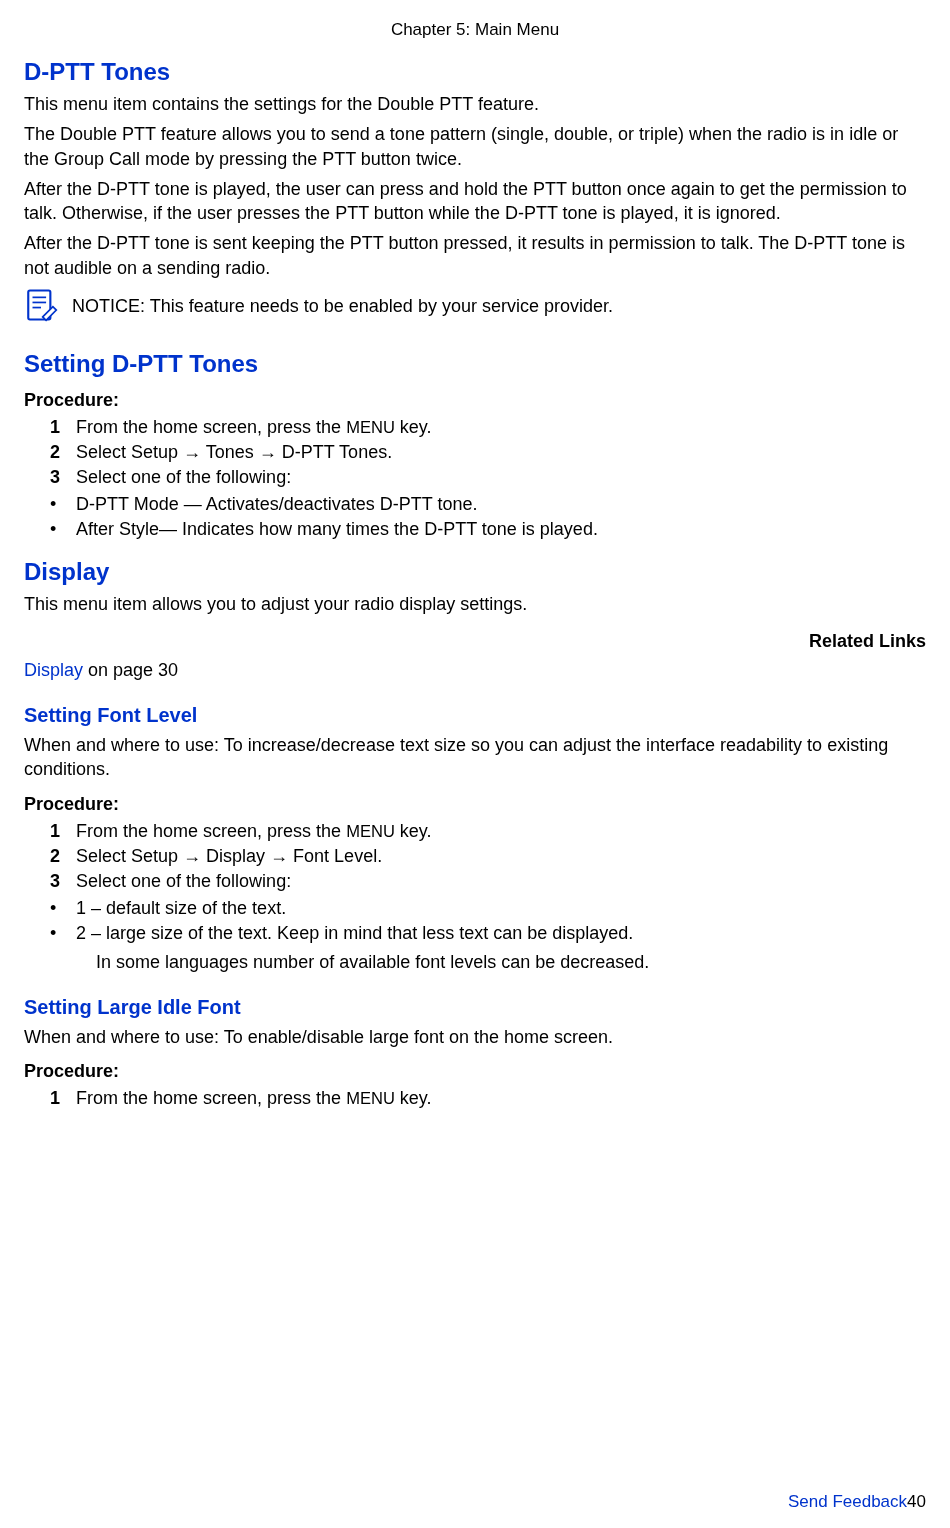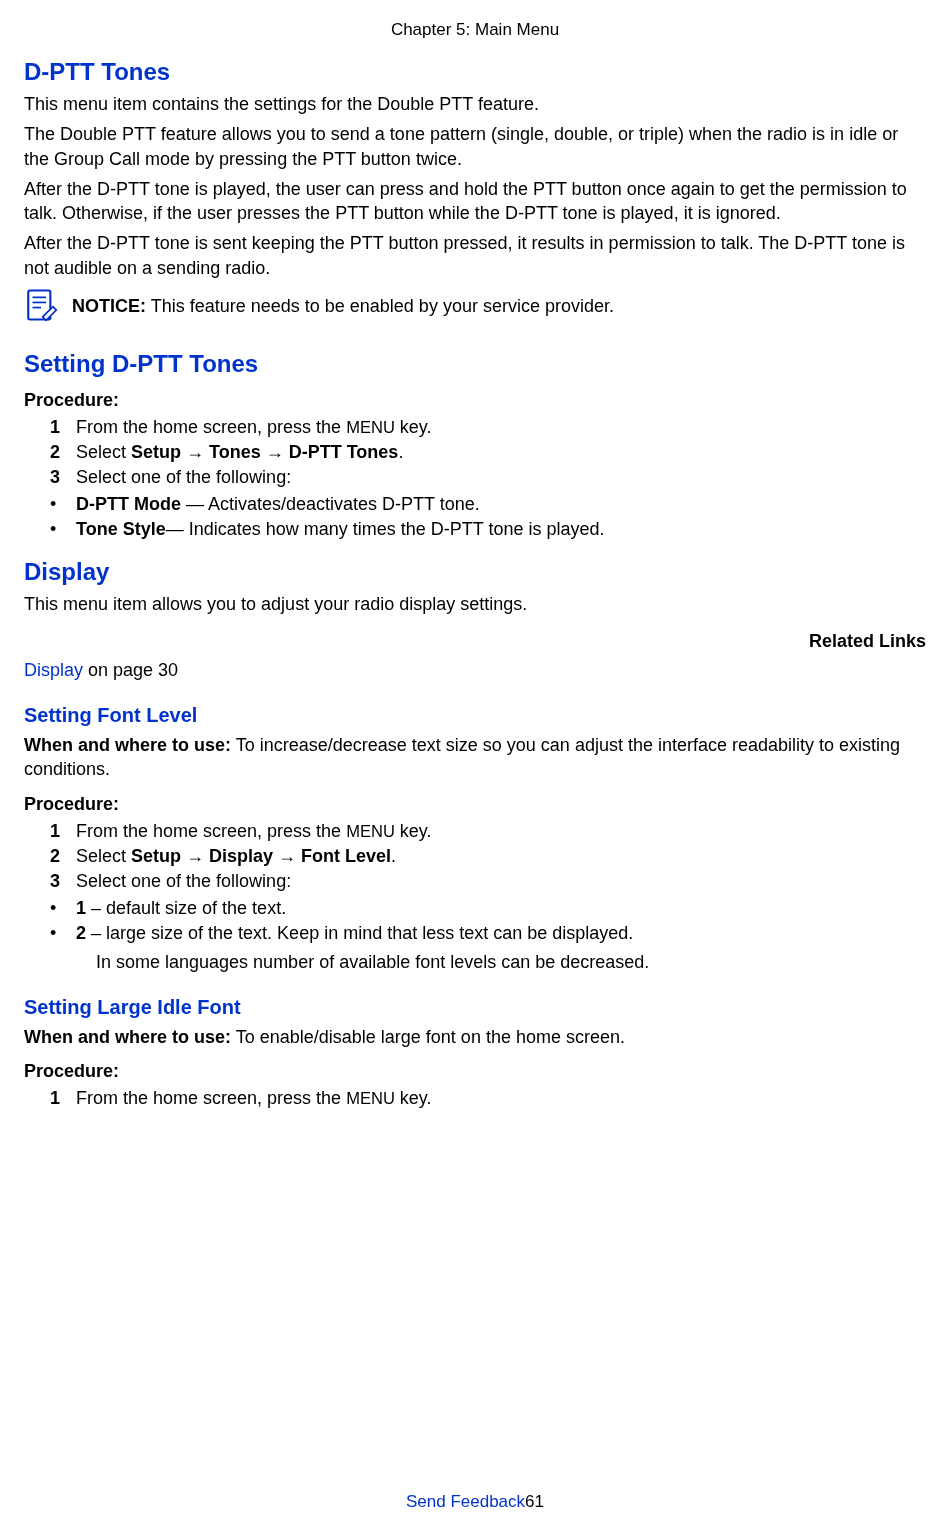--- a/index.html
+++ b/index.html
@@ -30,21 +30,21 @@
     font-weight: bold;
     margin: 26px 0 8px 0;
   }
   .h-blue-sub {
     color: #0033cc;
     font-size: 20px;
     font-weight: bold;
     margin: 22px 0 6px 0;
   }
   p { margin: 6px 0; line-height: 1.35; }
-  .bold { font-weight: bold; text-align: center; }
+  .bold { font-weight: normal; text-align: center; }
   .notice-row {
     display: flex;
     align-items: flex-start;
     gap: 14px;
     margin: 8px 0 6px 0;
   }
   .notice-icon {
     width: 34px;
     height: 34px;
     flex: 0 0 34px;
@@ -101,21 +101,21 @@
   .when-where {
     margin: 6px 0;
     line-height: 1.35;
   }
   .footer {
     position: absolute;
     bottom: 16px;
     left: 24px;
     right: 24px;
     display: flex;
-    justify-content: center;
+    justify-content: flex-end;
     font-size: 17px;
   }
   .footer .feedback { color: #0033cc; }
 </style>
 </head>
 <body>
 
 <div class="chapter-header">Chapter 5: Main Menu</div>
 
 <div class="h-blue-large">D-PTT Tones</div>
@@ -162,21 +162,21 @@
 <ul class="bullets">
   <li>
     <span class="dot">•</span>
     <span class="txt">
       <span class="bold">D-PTT Mode</span><span> — Activates/deactivates D-PTT tone.</span>
     </span>
   </li>
   <li>
     <span class="dot">•</span>
     <span class="txt">
-      <span class="bold">Tone Style</span><span>— Indicates how many times the D-PTT tone is played.</span>
+      <span class="bold">After Style</span><span>— Indicates how many times the D-PTT tone is played.</span>
     </span>
   </li>
 </ul>
 
 <div class="h-blue-large">Display</div>
 <p>This menu item allows you to adjust your radio display settings.</p>
 <div class="related-label">Related Links</div>
 <p>
   <span class="link">Display</span><span> on page 30</span>
 </p>
@@ -229,14 +229,14 @@
   <li>
     <span class="num">1</span>
     <span class="txt">
       <span>From the home screen, press the </span><span class="smallcaps">MENU</span><span> key.</span>
     </span>
   </li>
 </ol>
 
 <div class="footer">
   <span class="feedback">Send Feedback</span>
-  <span>61</span>
+  <span>40</span>
 </div>
 
 </body></html>

